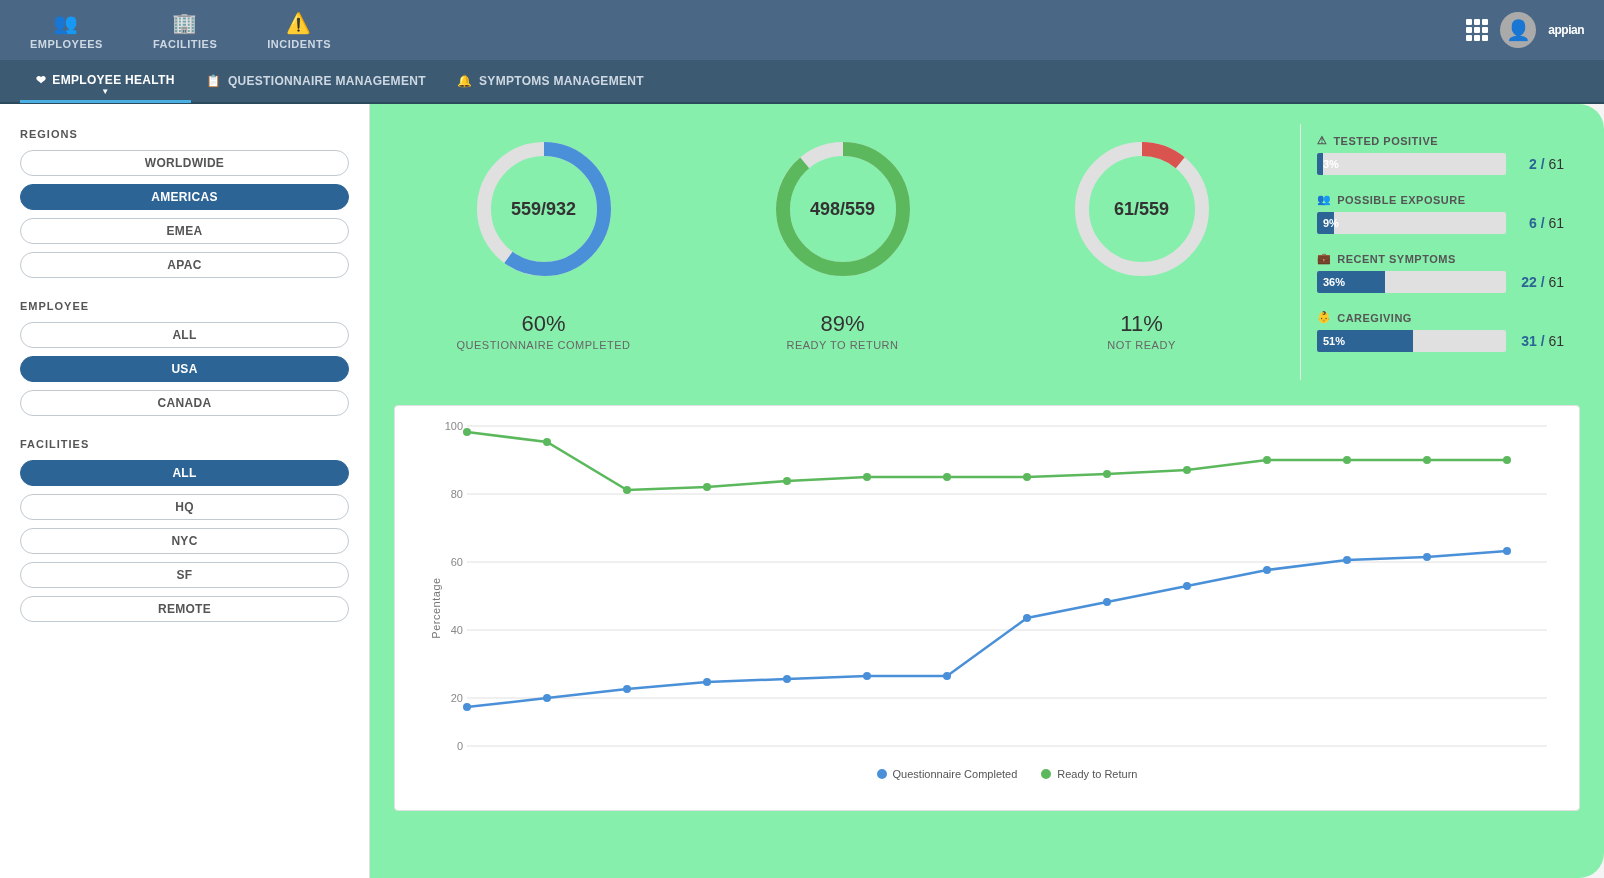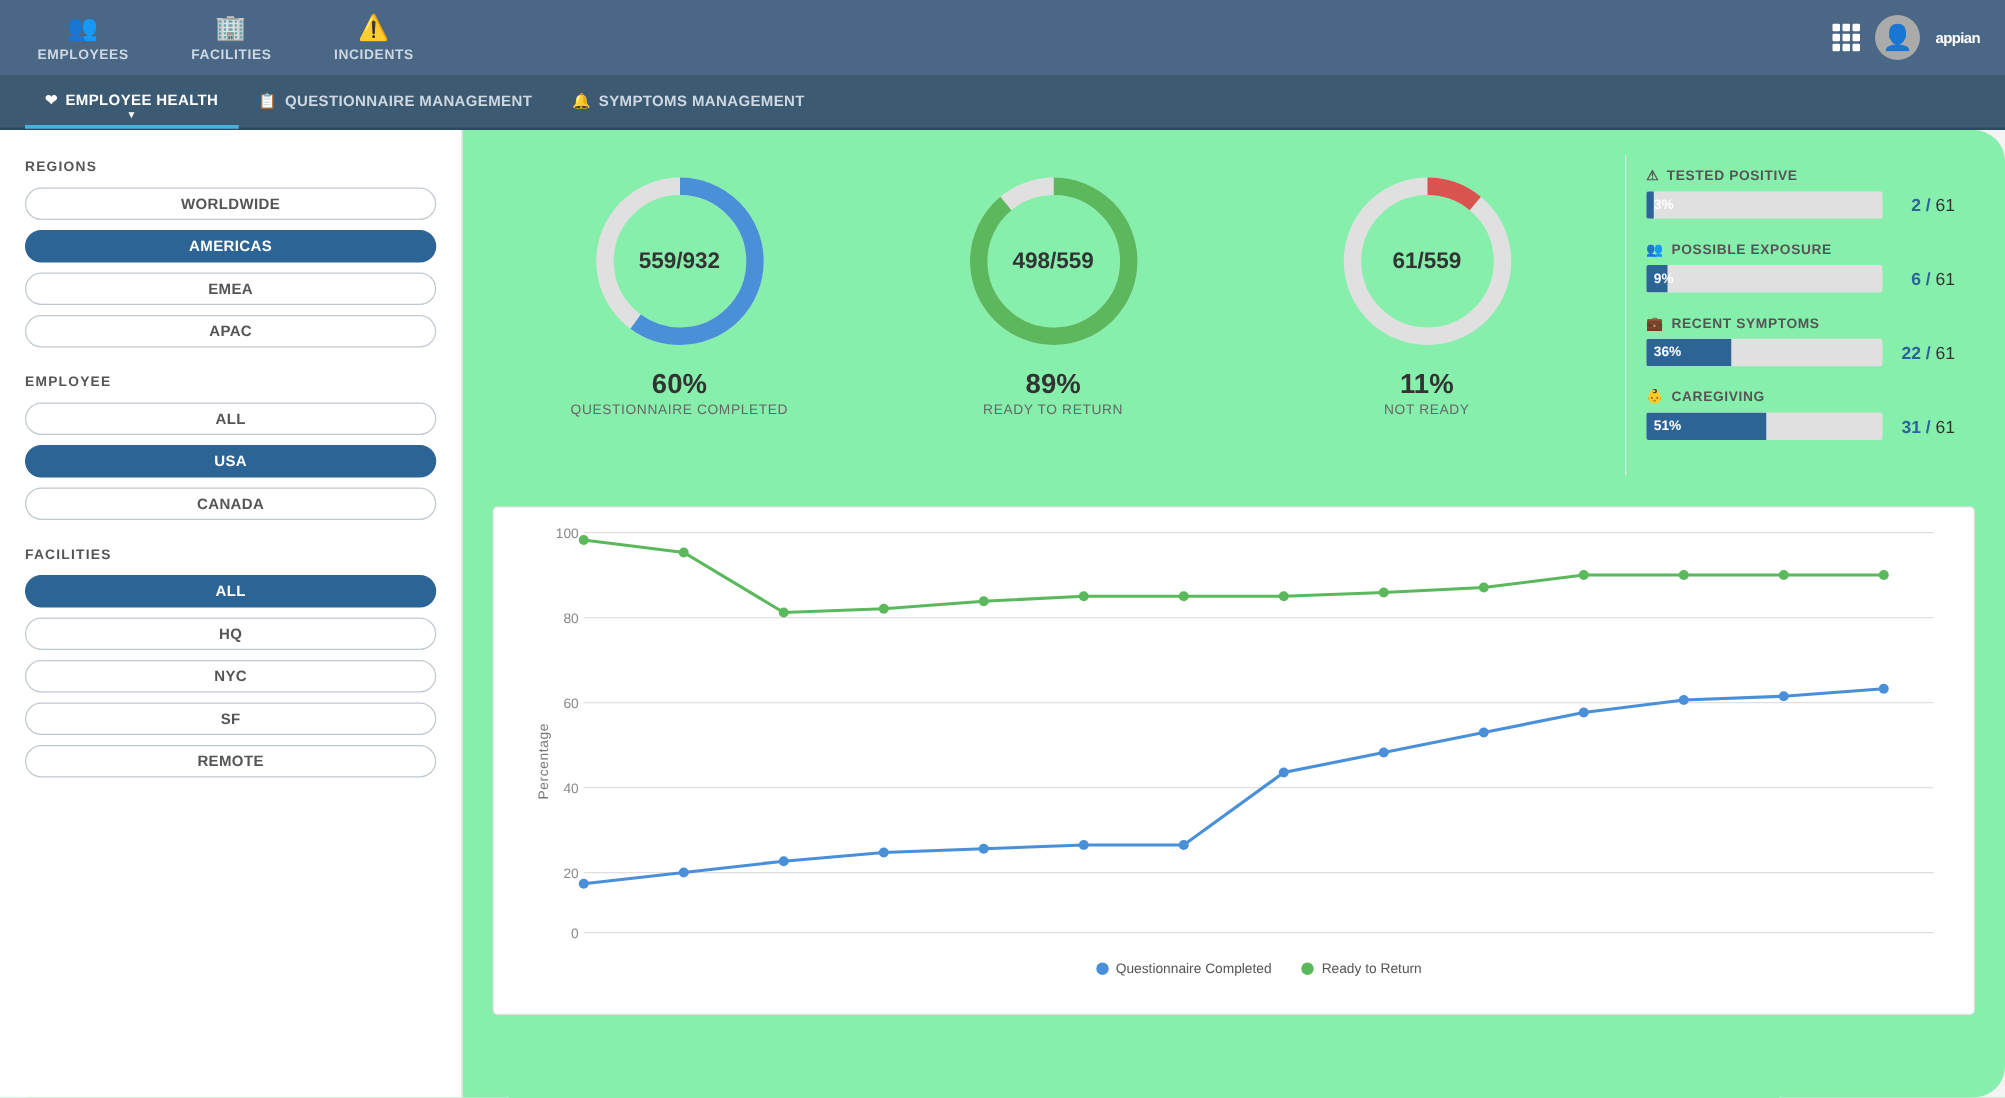--- a/index.html
+++ b/index.html
@@ -176,23 +176,23 @@
       top: 50%;
       left: 50%;
       transform: translate(-50%, -50%);
       text-align: left;
       font-size: 18px;
       font-weight: bold;
       color: #333;
     }
     .donut-label-pct {
       font-size: 22px;
-      font-weight: bold;
+      font-weight: normal;
       color: #333;
-      margin-top: 10px;
+      margin-top: 27px;
     }
     .donut-label-text {
       font-size: 11px;
       color: #666;
       letter-spacing: 0.5px;
       margin-top: 2px;
       text-align: center;
     }
 
     

